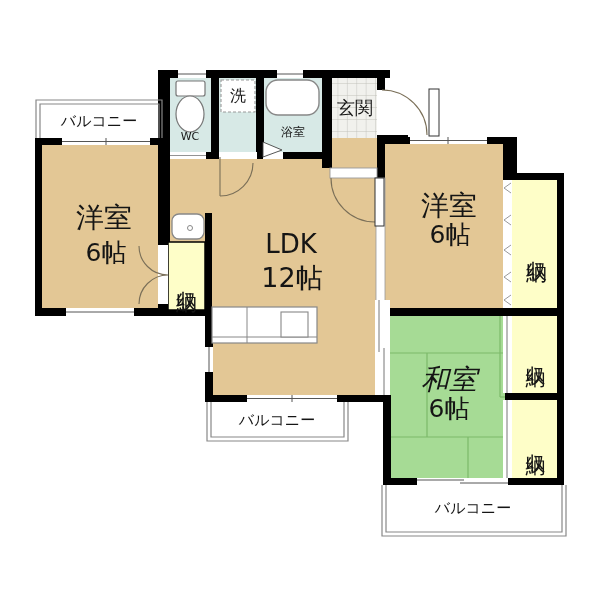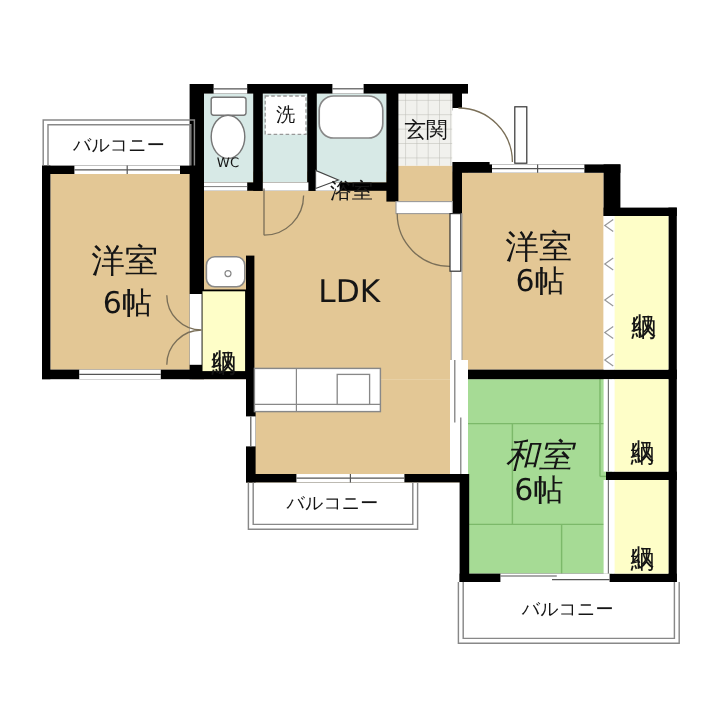--- a/index.html
+++ b/index.html
@@ -179,25 +179,26 @@
     <path d="M207 402 V441 H348 V402 M211 402 V437 H344 V402"></path>
     <path d="M382 485 V536 H566 V485 M386 485 V532 H562 V485"></path>
   </g>
 </svg>
 
   <div class="lbl" style="left:99px;top:121px;font-size:15px;">バルコニー</div>
   <div class="lbl" style="left:104px;top:218px;font-size:28px;">洋室</div>
   <div class="lbl" style="left:106px;top:252px;font-size:25px;">6帖</div>
   <div class="lbl" style="left:190px;top:136px;font-size:11px;text-align:right;">WC</div>
   <div class="lbl" style="left:238px;top:96px;font-size:16px;">洗</div>
-  <div class="lbl" style="left:293px;top:132px;font-size:18px;margin-top:28px;">浴室</div>
-  <div class="lbl" style="left:355px;top:109px;font-size:18px;">玄関</div>
+  <div class="lbl" style="left:293px;top:132px;font-size:12px;">浴室</div>
+  <div class="lbl" style="left:355px;top:109px;font-size:18px;font-family:Liberation Mono, monospace;">玄関</div>
   <div class="lbl" style="left:449px;top:206px;font-size:28px;">洋室</div>
   <div class="lbl" style="left:450px;top:234px;font-size:25px;">6帖</div>
   <div class="lbl" style="left:291px;top:244px;font-size:26px;">LDK</div>
+  <div class="lbl" style="left:292px;top:277px;font-size:27px;">12帖</div>
   <div class="lbl" style="left:449px;top:380px;font-size:28px;font-style:italic;">和室</div>
   <div class="lbl" style="left:449px;top:408px;font-size:25px;">6帖</div>
   <div class="lbl v" style="left:186px;top:276px;font-size:21px;">収納</div>
   <div class="lbl v" style="left:536px;top:246px;font-size:21px;">収納</div>
   <div class="lbl v" style="left:536px;top:352px;font-size:20px;">収納</div>
   <div class="lbl v" style="left:536px;top:440px;font-size:20px;">収納</div>
   <div class="lbl" style="left:277px;top:420px;font-size:15px;">バルコニー</div>
   <div class="lbl" style="left:473px;top:508px;font-size:15px;">バルコニー</div>
 </div>
 

